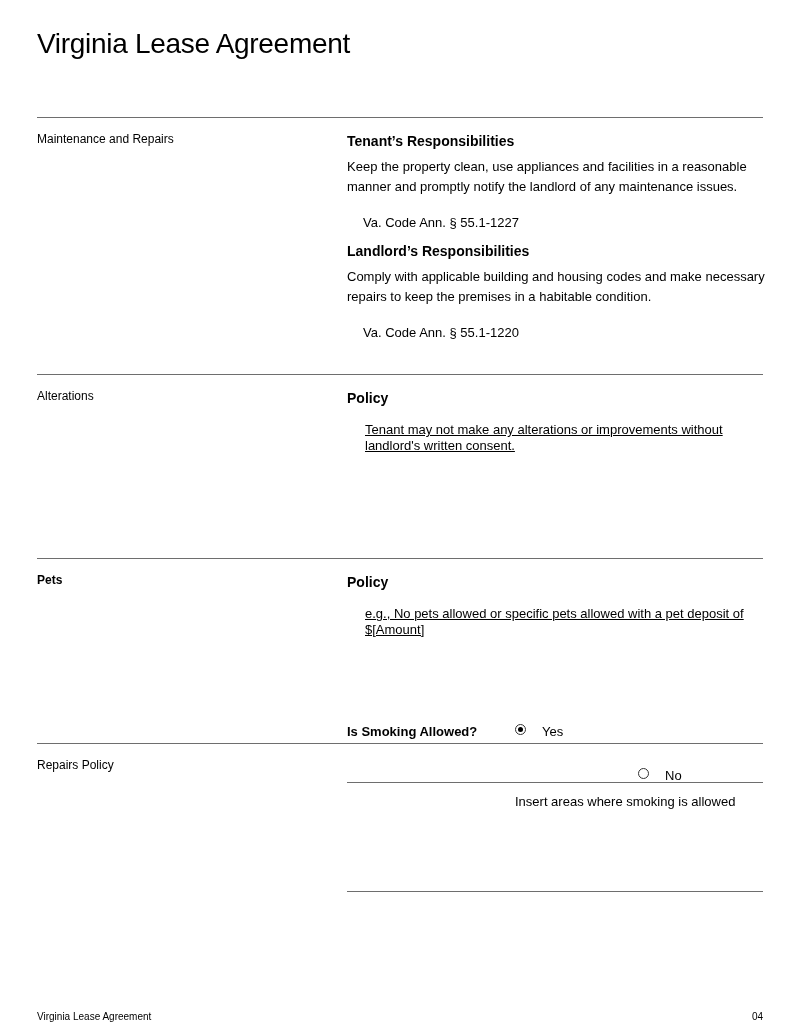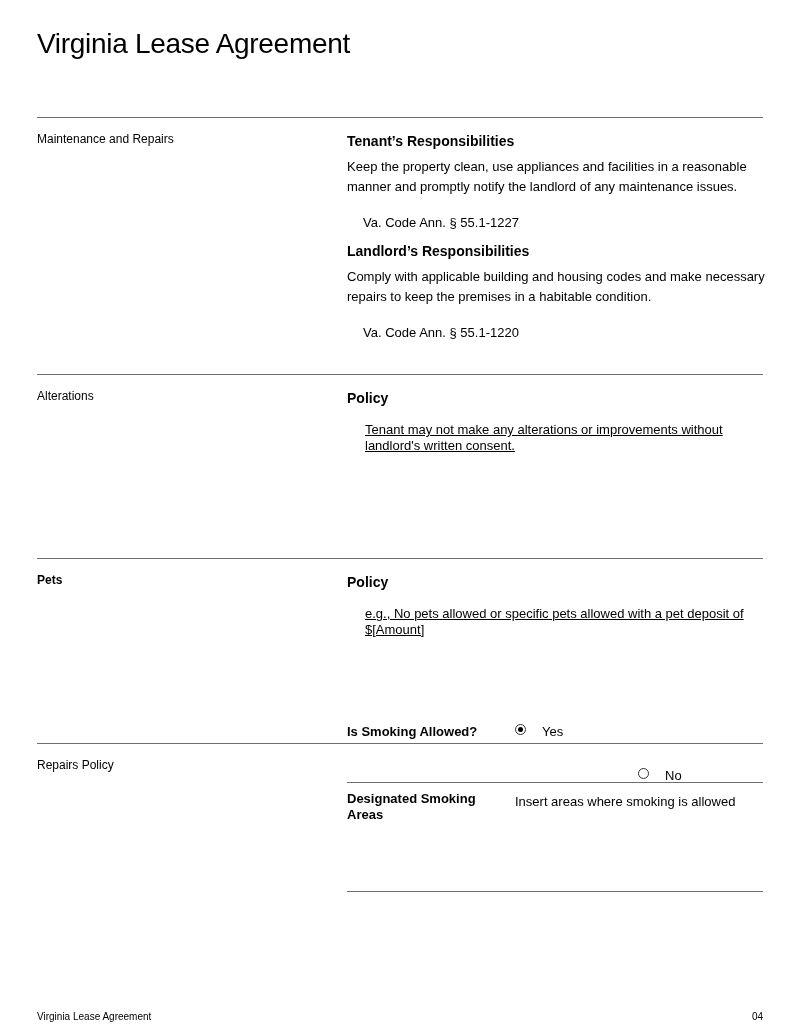--- a/index.html
+++ b/index.html
@@ -61,19 +61,18 @@
     <span>Yes</span>
   </label>
   <label class="radio" style="left:291px; top:0;margin-top:44px;">
     <span class="radio-circle"></span>
     <span>No</span>
   </label>
 </div>
 <div class="rule" style="top:782px; left:347px; width:416px;"></div>
 
 <div class="smoke-row" style="top:791px; height:40px;">
-  <span class="smoke-label" style="width:140px;">Designated Smoking Areas</span>
   <span style="position:absolute; left:168px; top:3px; line-height:16px;">Insert areas where smoking is allowed</span>
 </div>
 <div class="rule" style="top:891px; left:347px; width:416px;"></div>
 
 <div class="footer" style="left:37px;">Virginia Lease Agreement</div>
 <div class="footer" style="right:37px;">04</div>
 
 </body></html>

